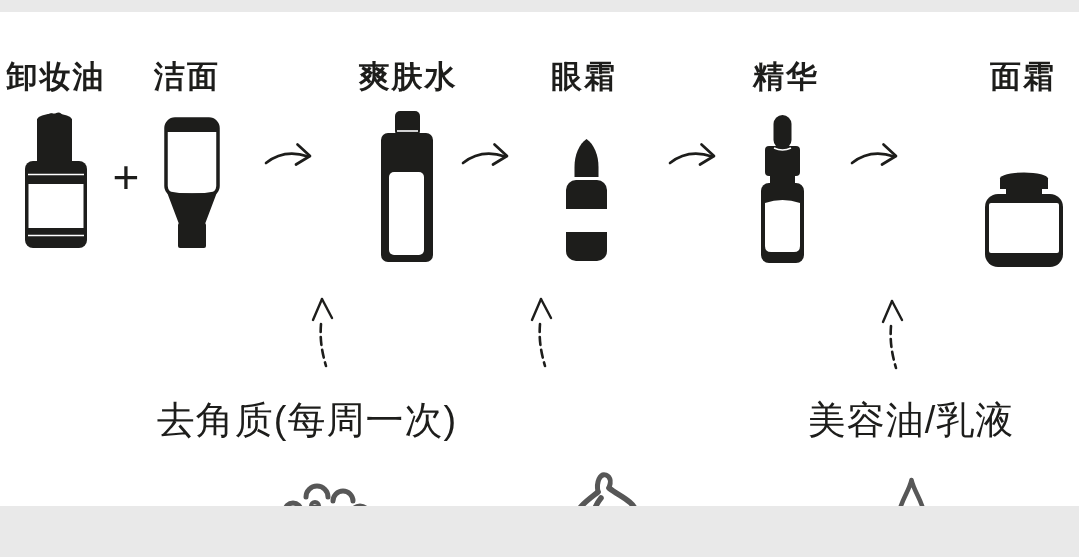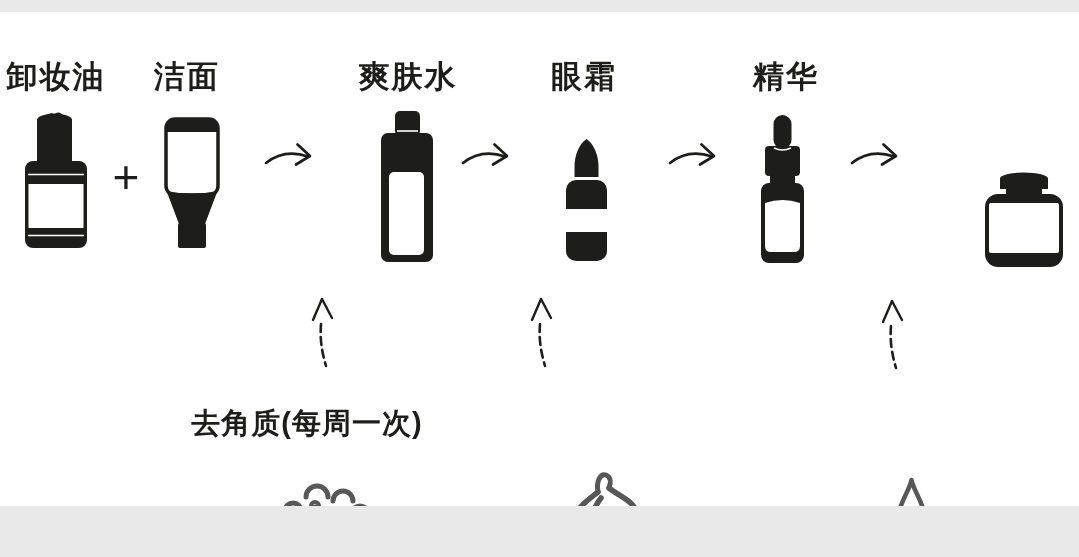--- a/index.html
+++ b/index.html
@@ -23,24 +23,24 @@
     top:44px;
     transform:translateX(-50%);
     font-size:31px;
     font-weight:700;
     letter-spacing:2px;
     color:var(--ink);
     white-space:nowrap;
   }
   .extra-label{
     position:absolute;
-    top:392px;
+    top:383px;
     transform:translateX(-50%);
-    font-size:29px;
-    font-weight:700;
+    font-size:38px;
+    font-weight:400;
     letter-spacing:1px;
     color:var(--ink);
     white-space:nowrap;
   }
   .plus{
     position:absolute;
     left:126px;top:165px;
     transform:translate(-50%,-50%);
     font-size:46px;
     font-weight:400;
@@ -57,20 +57,21 @@
 </head>
 <body>
 
 <div class="canvas">
 
   <div class="step-label" style="left:56px">卸妆油</div>
   <div class="step-label" style="left:408px">爽肤水</div>
   <div class="step-label" style="left:187px">洁面</div>
   <div class="step-label" style="left:786px">精华</div>
   <div class="step-label" style="left:584px">眼霜</div>
+  <div class="step-label" style="left:1023px">面霜</div>
 
   <svg class="abs" style="left:25px;top:100px" width="62" height="136" viewBox="0 0 62 136">
     <path class="ink-fill" d="M21 6 C23 1 27 0 29.5 3 C32 -1 37 0 38.5 6 Z"></path>
     <ellipse class="ink-fill" cx="29.5" cy="8" rx="17.5" ry="6.5"></ellipse>
     <rect class="ink-fill" x="12" y="7" width="35" height="45"></rect>
     <rect class="ink-fill" x="0" y="49" width="62" height="87" rx="8"></rect>
     <line class="white-line" x1="3" y1="62.5" x2="59" y2="62.5"></line>
     <rect class="white-fill" x="3.5" y="72" width="55" height="44"></rect>
     <line class="white-line" x1="3" y1="123.5" x2="59" y2="123.5"></line>
   </svg>
@@ -141,20 +142,21 @@
     <path class="ink-stroke" stroke-width="2.4" d="M14 2 L24 21"></path>
     <path class="ink-stroke" stroke-width="2.6" stroke-dasharray="8 5" d="M13 27 C12 40 13 52 18 69"></path>
   </svg>
   <svg class="abs" style="left:878px;top:287px" width="28" height="72" viewBox="0 0 28 72">
     <path class="ink-stroke" stroke-width="2.4" d="M14 2 L5 23"></path>
     <path class="ink-stroke" stroke-width="2.4" d="M14 2 L24 21"></path>
     <path class="ink-stroke" stroke-width="2.6" stroke-dasharray="8 5" d="M13 27 C12 40 13 52 18 69"></path>
   </svg>
 
   <div class="extra-label" style="left:307px">去角质(每周一次)</div>
+  <div class="extra-label" style="left:911px">美容油/乳液</div>
 
   <svg class="abs" style="left:271px;top:463px" width="110" height="74" viewBox="0 0 110 74">
     <path class="sketch-stroke" stroke-width="5" d="M35 22 A11 11 0 0 1 57 22"></path>
     <path class="sketch-stroke" stroke-width="5" d="M62 26 A10 10 0 0 1 82 26"></path>
     <path class="sketch-stroke" stroke-width="5" d="M14 36 A8 8 0 0 1 30 36"></path>
     <path class="sketch-stroke" stroke-width="5" d="M37 40 A8 8 0 0 1 53 40"></path>
     <path class="sketch-stroke" stroke-width="5" d="M57 42 A8 8 0 0 1 73 42"></path>
     <path class="sketch-stroke" stroke-width="5" d="M80 40 A9 9 0 0 1 98 40"></path>
     <path class="sketch-stroke" stroke-width="4.5" d="M4 50 A6 6 0 0 1 16 50"></path>
     <path class="sketch-stroke" stroke-width="4.5" d="M24 53 A6 6 0 0 1 36 53"></path>

